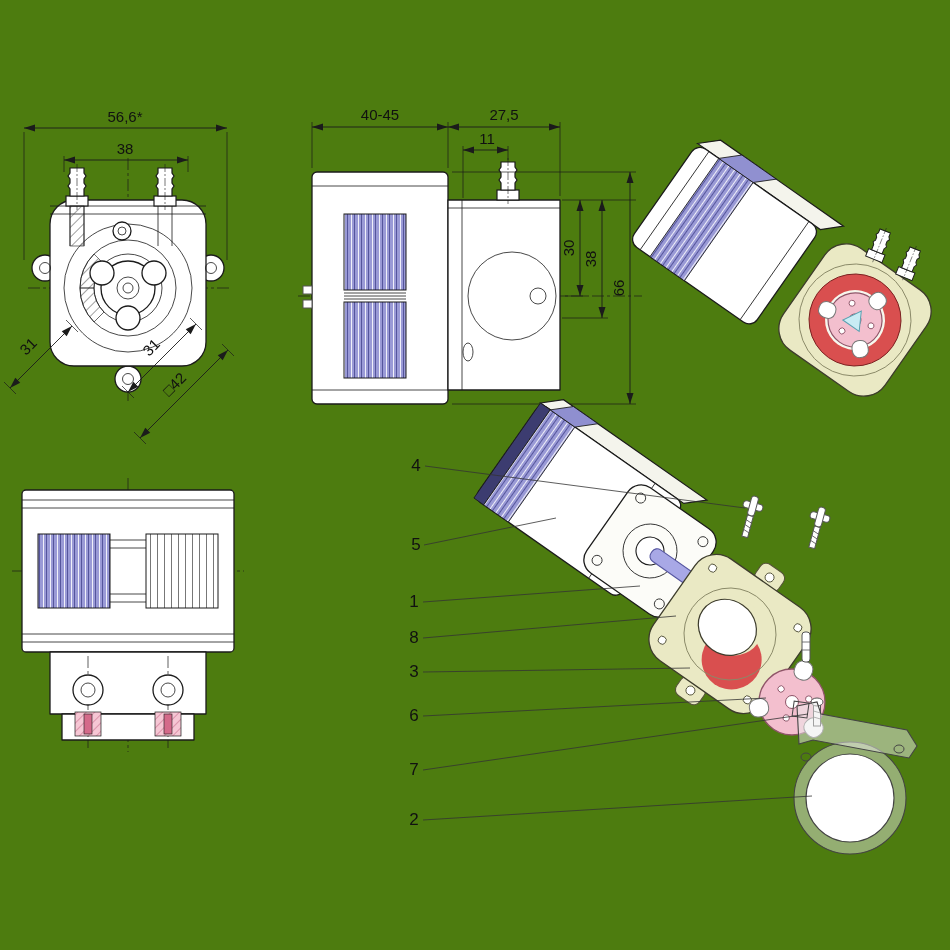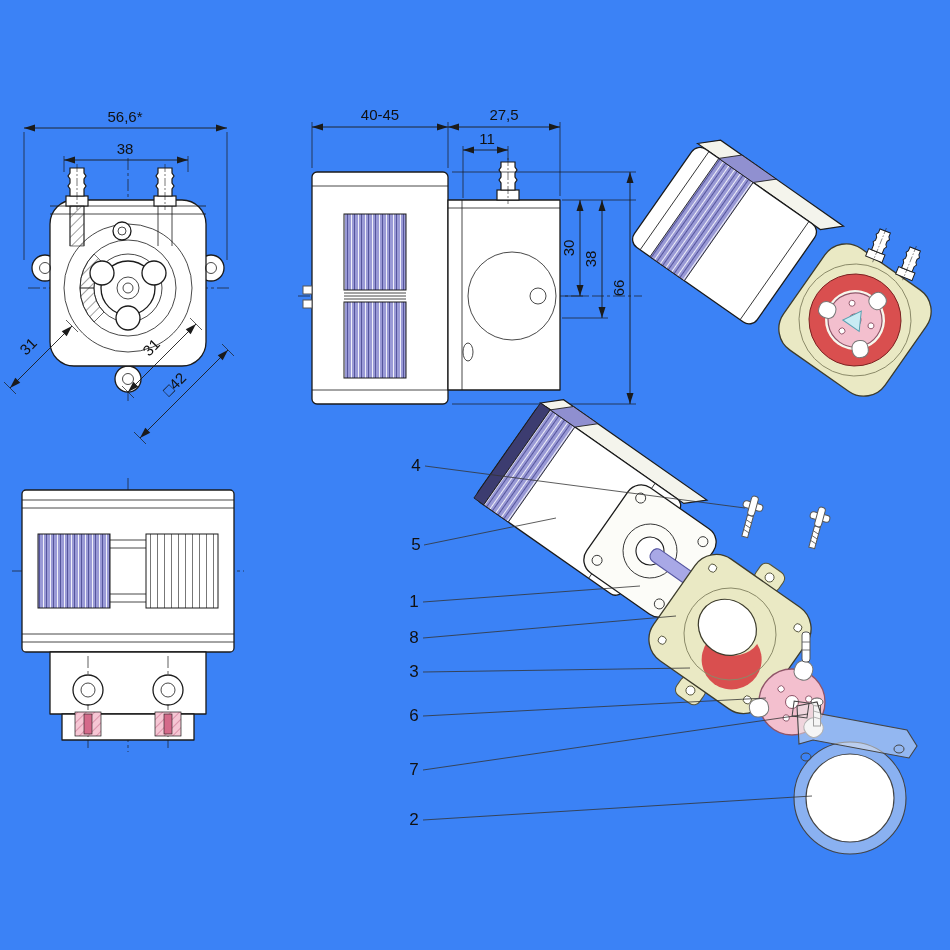--- a/index.html
+++ b/index.html
@@ -1,16 +1,16 @@
 <!DOCTYPE html>
 <html><head>
 <meta charset="utf-8">
 <style>
   html,body { margin:0; padding:0; background:#ffffff; }
-  .page { position:relative; width:950px; height:950px; background:#3b82f6; overflow:hidden; }
+  .page { position:relative; width:950px; height:950px; background:#4d7c0f; overflow:hidden; }
   svg { display:block; }
   .ol2  { fill:#ffffff; stroke:#1b1b1b; stroke-width:1.3; stroke-linejoin:round; }
   .thin { fill:none; stroke:#1b1b1b; stroke-width:0.8; }
   .cl   { fill:none; stroke:#1b1b1b; stroke-width:0.7; stroke-dasharray:12 3 3 3; }
   .ext  { fill:none; stroke:#1b1b1b; stroke-width:0.7; }
   .dml  { fill:none; stroke:#1b1b1b; stroke-width:0.9; marker-start:url(#arr); marker-end:url(#arr); }
   .lead { fill:none; stroke:#333333; stroke-width:0.8; }
   .sc   { fill:#ffffff; stroke:#555555; stroke-width:1; }
   .dtext { font-family:"Liberation Sans",sans-serif; font-size:15px; fill:#111; }
   .ptext { font-family:"Liberation Sans",sans-serif; font-size:17px; fill:#111; }

